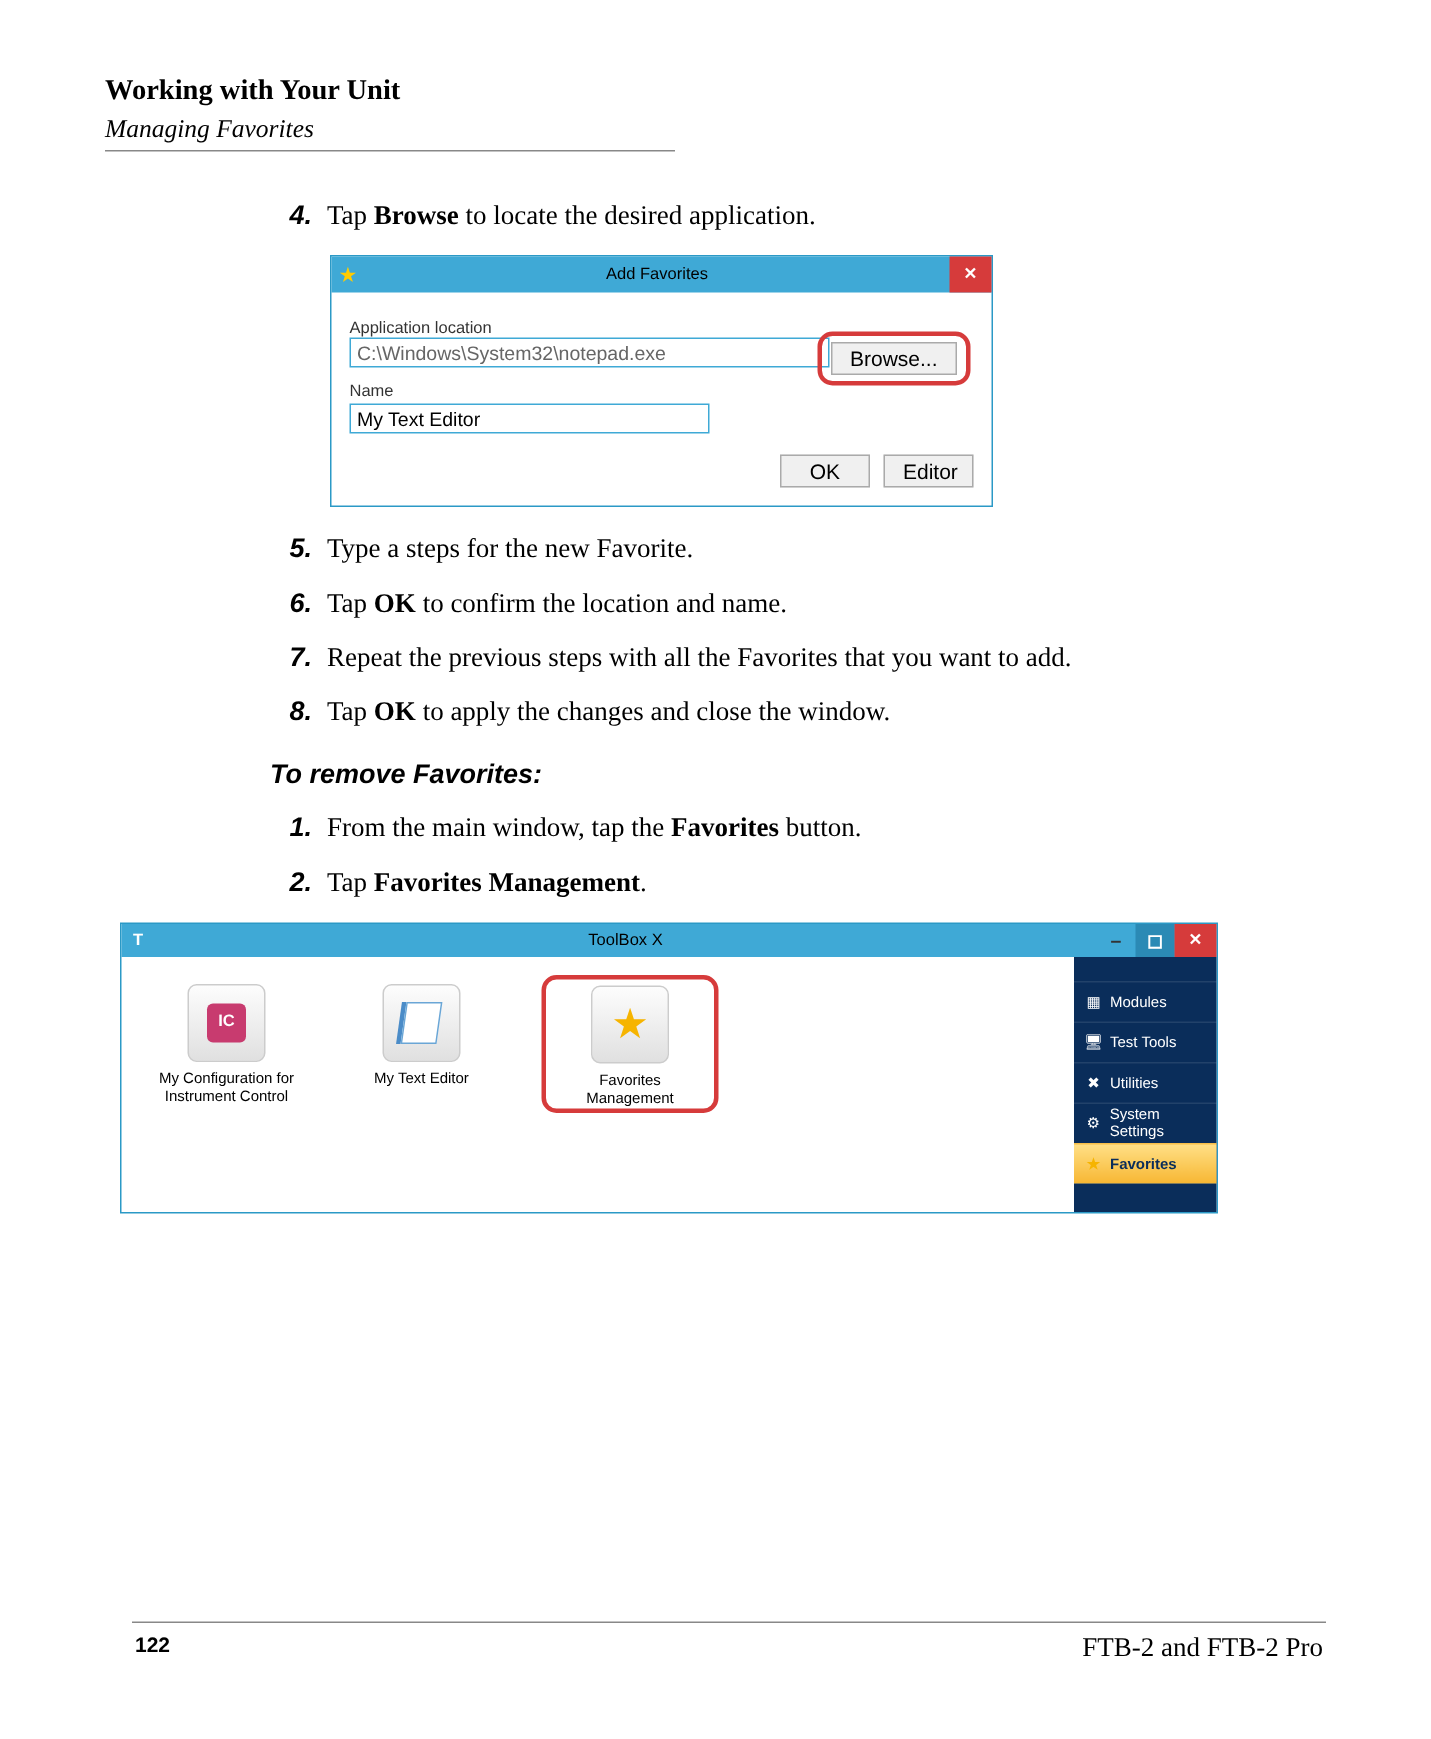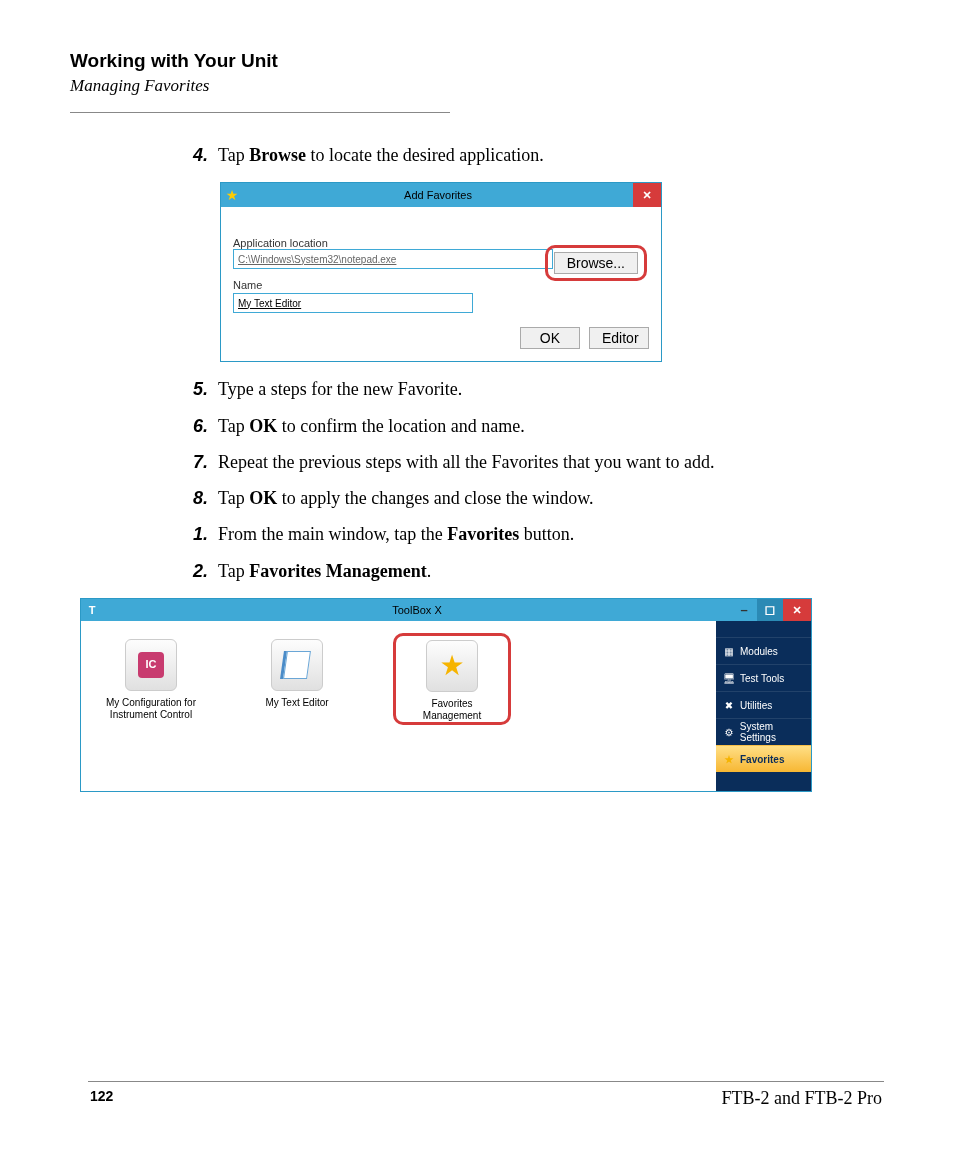--- a/index.html
+++ b/index.html
@@ -10,29 +10,29 @@
     font-size: 18px;
     width: 954px;
   }
   .page {
     padding: 50px 70px 40px 70px;
     box-sizing: border-box;
     min-height: 1159px;
     position: relative;
   }
   .hdr-title {
-    font-family: Liberation Sans, sans-serif;
+    font-family: Liberation Serif, serif;
     font-weight: 900;
     font-size: 19px;
     margin: 0 0 4px 0;
   }
   .hdr-sub {
     font-style: italic;
     font-size: 17px;
-    margin-bottom: 16px;
+    margin-bottom: 4px;
   }
   .hdr-rule {
     border: none;
     border-top: 1px solid #888;
     width: 380px;
     margin: 0 0 30px 0;
   }
   .step {
     display: flex;
     margin: 12px 0 12px 110px;
@@ -81,30 +81,29 @@
     color: #fff;
     width: 28px;
     height: 24px;
     text-align: center;
     line-height: 24px;
     font-family: Arial;
     font-weight: bold;
     font-size: 11px;
   }
   .dlg-body { padding: 10px 12px 12px 12px; }
-  .dlg-label { font-size: 11px; margin-top: 20px; color:#333;}
+  .dlg-label { font-size: 11px; margin-top: 8px; color:#333;}
   .dlg-row { display:flex; align-items:center; position:relative;}
   .dlg-input {
     border: 1px solid #3fa9d6;
     height: 18px;
     padding: 0 4px;
-    font-size: 10px;
+    font-size: 13px;
     font-family: 'Segoe UI', Arial, sans-serif;
     background: #fff;
-    text-decoration: underline;
   }
   .dlg-input.loc { width: 310px; color:#666;}
   .dlg-input.name { width: 230px; margin-top:2px;}
   .btn-win {
     border: 1px solid #aaa;
     background: #f0f0f0;
     height: 22px;
     padding: 0 12px;
     font-size: 14px;
     font-family: 'Segoe UI', Arial, sans-serif;
@@ -131,21 +130,21 @@
     height: 22px;
     display:flex; align-items:center; position:relative;
   }
   .tbx-logo { width:22px; text-align:center; color:#fff; font-size:11px; font-weight:bold;}
   .tbx-title-text { flex:1; text-align:center; font-size:11px;}
   .tbx-winbtns { display:flex; height:22px;}
   .tbx-min,.tbx-max { width:26px; text-align:center; line-height:22px; color:#333; font-weight:bold; font-size:13px;}
   .tbx-max { background:#2b8ab5; color:#fff;}
   .tbx-close { width:28px; background:#d63b3b; color:#fff; text-align:center; line-height:22px; font-weight:bold;}
   .tbx-body { display:flex; height:170px;}
-  .tbx-main { flex:1; padding:18px 10px 4px 20px; display:flex; gap:46px; align-items:flex-start;}
+  .tbx-main { flex:1; padding:18px 10px 4px 20px; display:flex; gap:30px; align-items:flex-start;}
   .tile { width:100px; text-align:center; font-size:10px; line-height:1.2;}
   .tile-icon {
     width:50px; height:50px; margin:0 auto 6px;
     background:linear-gradient(#fdfdfd,#e0e0e0);
     border:1px solid #ccc; border-radius:6px;
     display:flex; align-items:center; justify-content:center;
   }
   .ic-badge { width:26px; height:26px; background:#c83b6f; border-radius:4px; color:#fff; font-weight:bold; font-size:11px; display:flex;align-items:center;justify-content:center;}
   .note-badge { width:22px; height:26px; background:#fff; border:1px solid #6aa6d6; transform:skewX(-8deg); box-shadow:-3px 0 #4b8cc8;}
   .star-badge { color:#f6b400; font-size:28px;}
@@ -215,20 +214,21 @@
     <div class="step-num">7.</div>
     <div class="step-body">Repeat the previous steps with all the Favorites that you want to add.</div>
   </div>
   <div class="step">
     <div class="step-num">8.</div>
     <div class="step-body">
       <span>Tap </span><span class="bold">OK</span><span> to apply the changes and close the window.</span>
     </div>
   </div>
 
+  <div class="sub-heading">To remove Favorites:</div>
 
   <div class="step">
     <div class="step-num">1.</div>
     <div class="step-body">
       <span>From the main window, tap the </span><span class="bold">Favorites</span><span> button.</span>
     </div>
   </div>
   <div class="step">
     <div class="step-num">2.</div>
     <div class="step-body">

